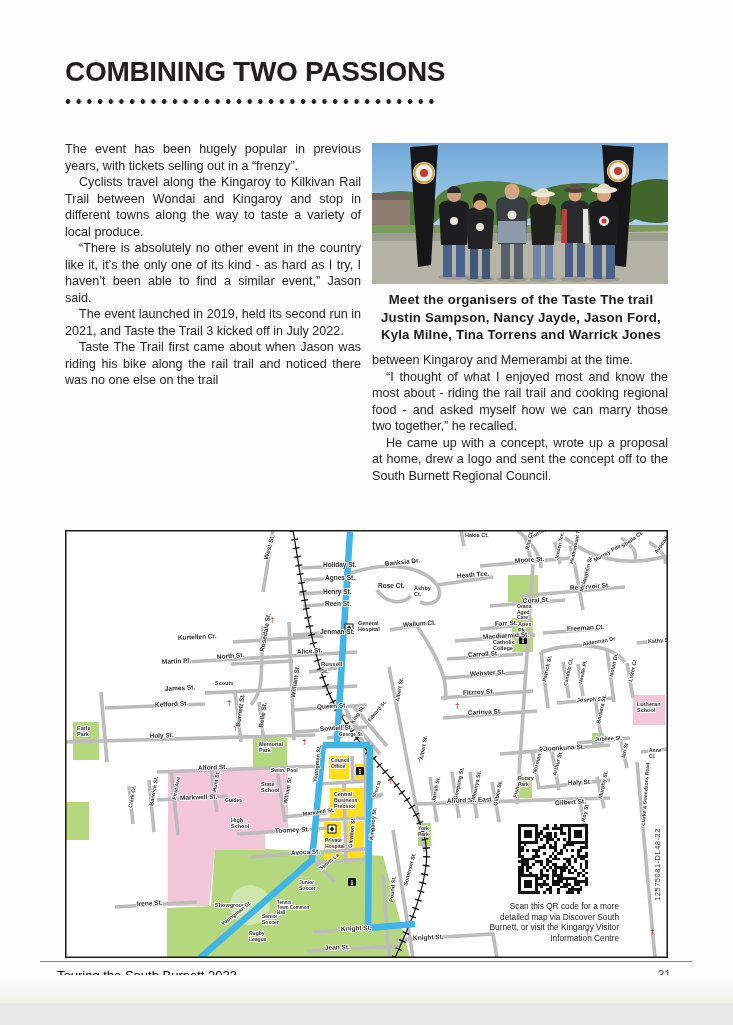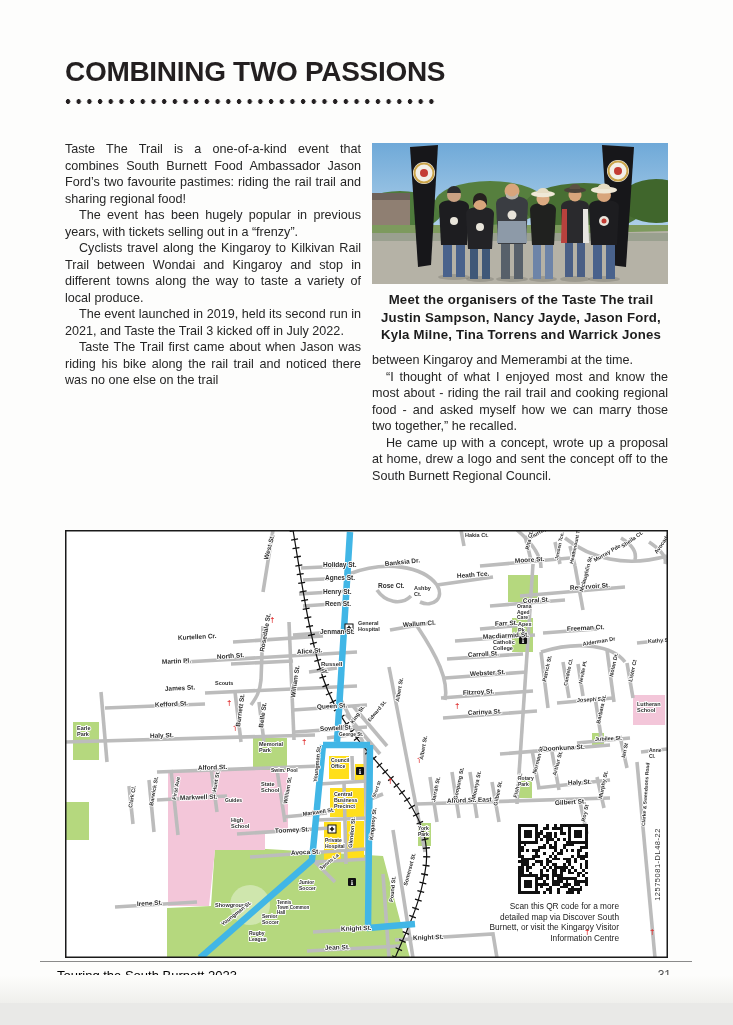--- a/index.html
+++ b/index.html
@@ -45,23 +45,23 @@
 </style>
 </head>
 <body>
 
 <div class="page">
 
   <div class="title">COMBINING TWO PASSIONS</div>
   <div class="dotted-rule"></div>
 
   <div class="col col-left">
-      <p>Taste The Trail is a one-of-a-kind event that combines South Burnett Food Ambassador Jason Ford’s two favourite pastimes: riding the rail trail and sharing regional food!</p>
       <p>The event has been hugely popular in previous years, with tickets selling out in a “frenzy”.</p>
       <p>Cyclists travel along the Kingaroy to Kilkivan Rail Trail between Wondai and Kingaroy and stop in different towns along the way to taste a variety of local produce.</p>
+      <p>“There is absolutely no other event in the country like it, it’s the only one of its kind - as hard as I try, I haven’t been able to find a similar event,” Jason said.</p>
       <p>The event launched in 2019, held its second run in 2021, and Taste the Trail 3 kicked off in July 2022.</p>
       <p>Taste The Trail first came about when Jason was riding his bike along the rail trail and noticed there was no one else on the trail</p>
     </div>
 
   <div class="photo">
     <svg width="296" height="141" viewBox="0 0 296 141">
       <defs>
         <linearGradient id="sky" x1="0" y1="0" x2="0" y2="1">
           <stop offset="0" stop-color="#6fa9d8"></stop>
             <stop offset="1" stop-color="#d9eaf5"></stop>

